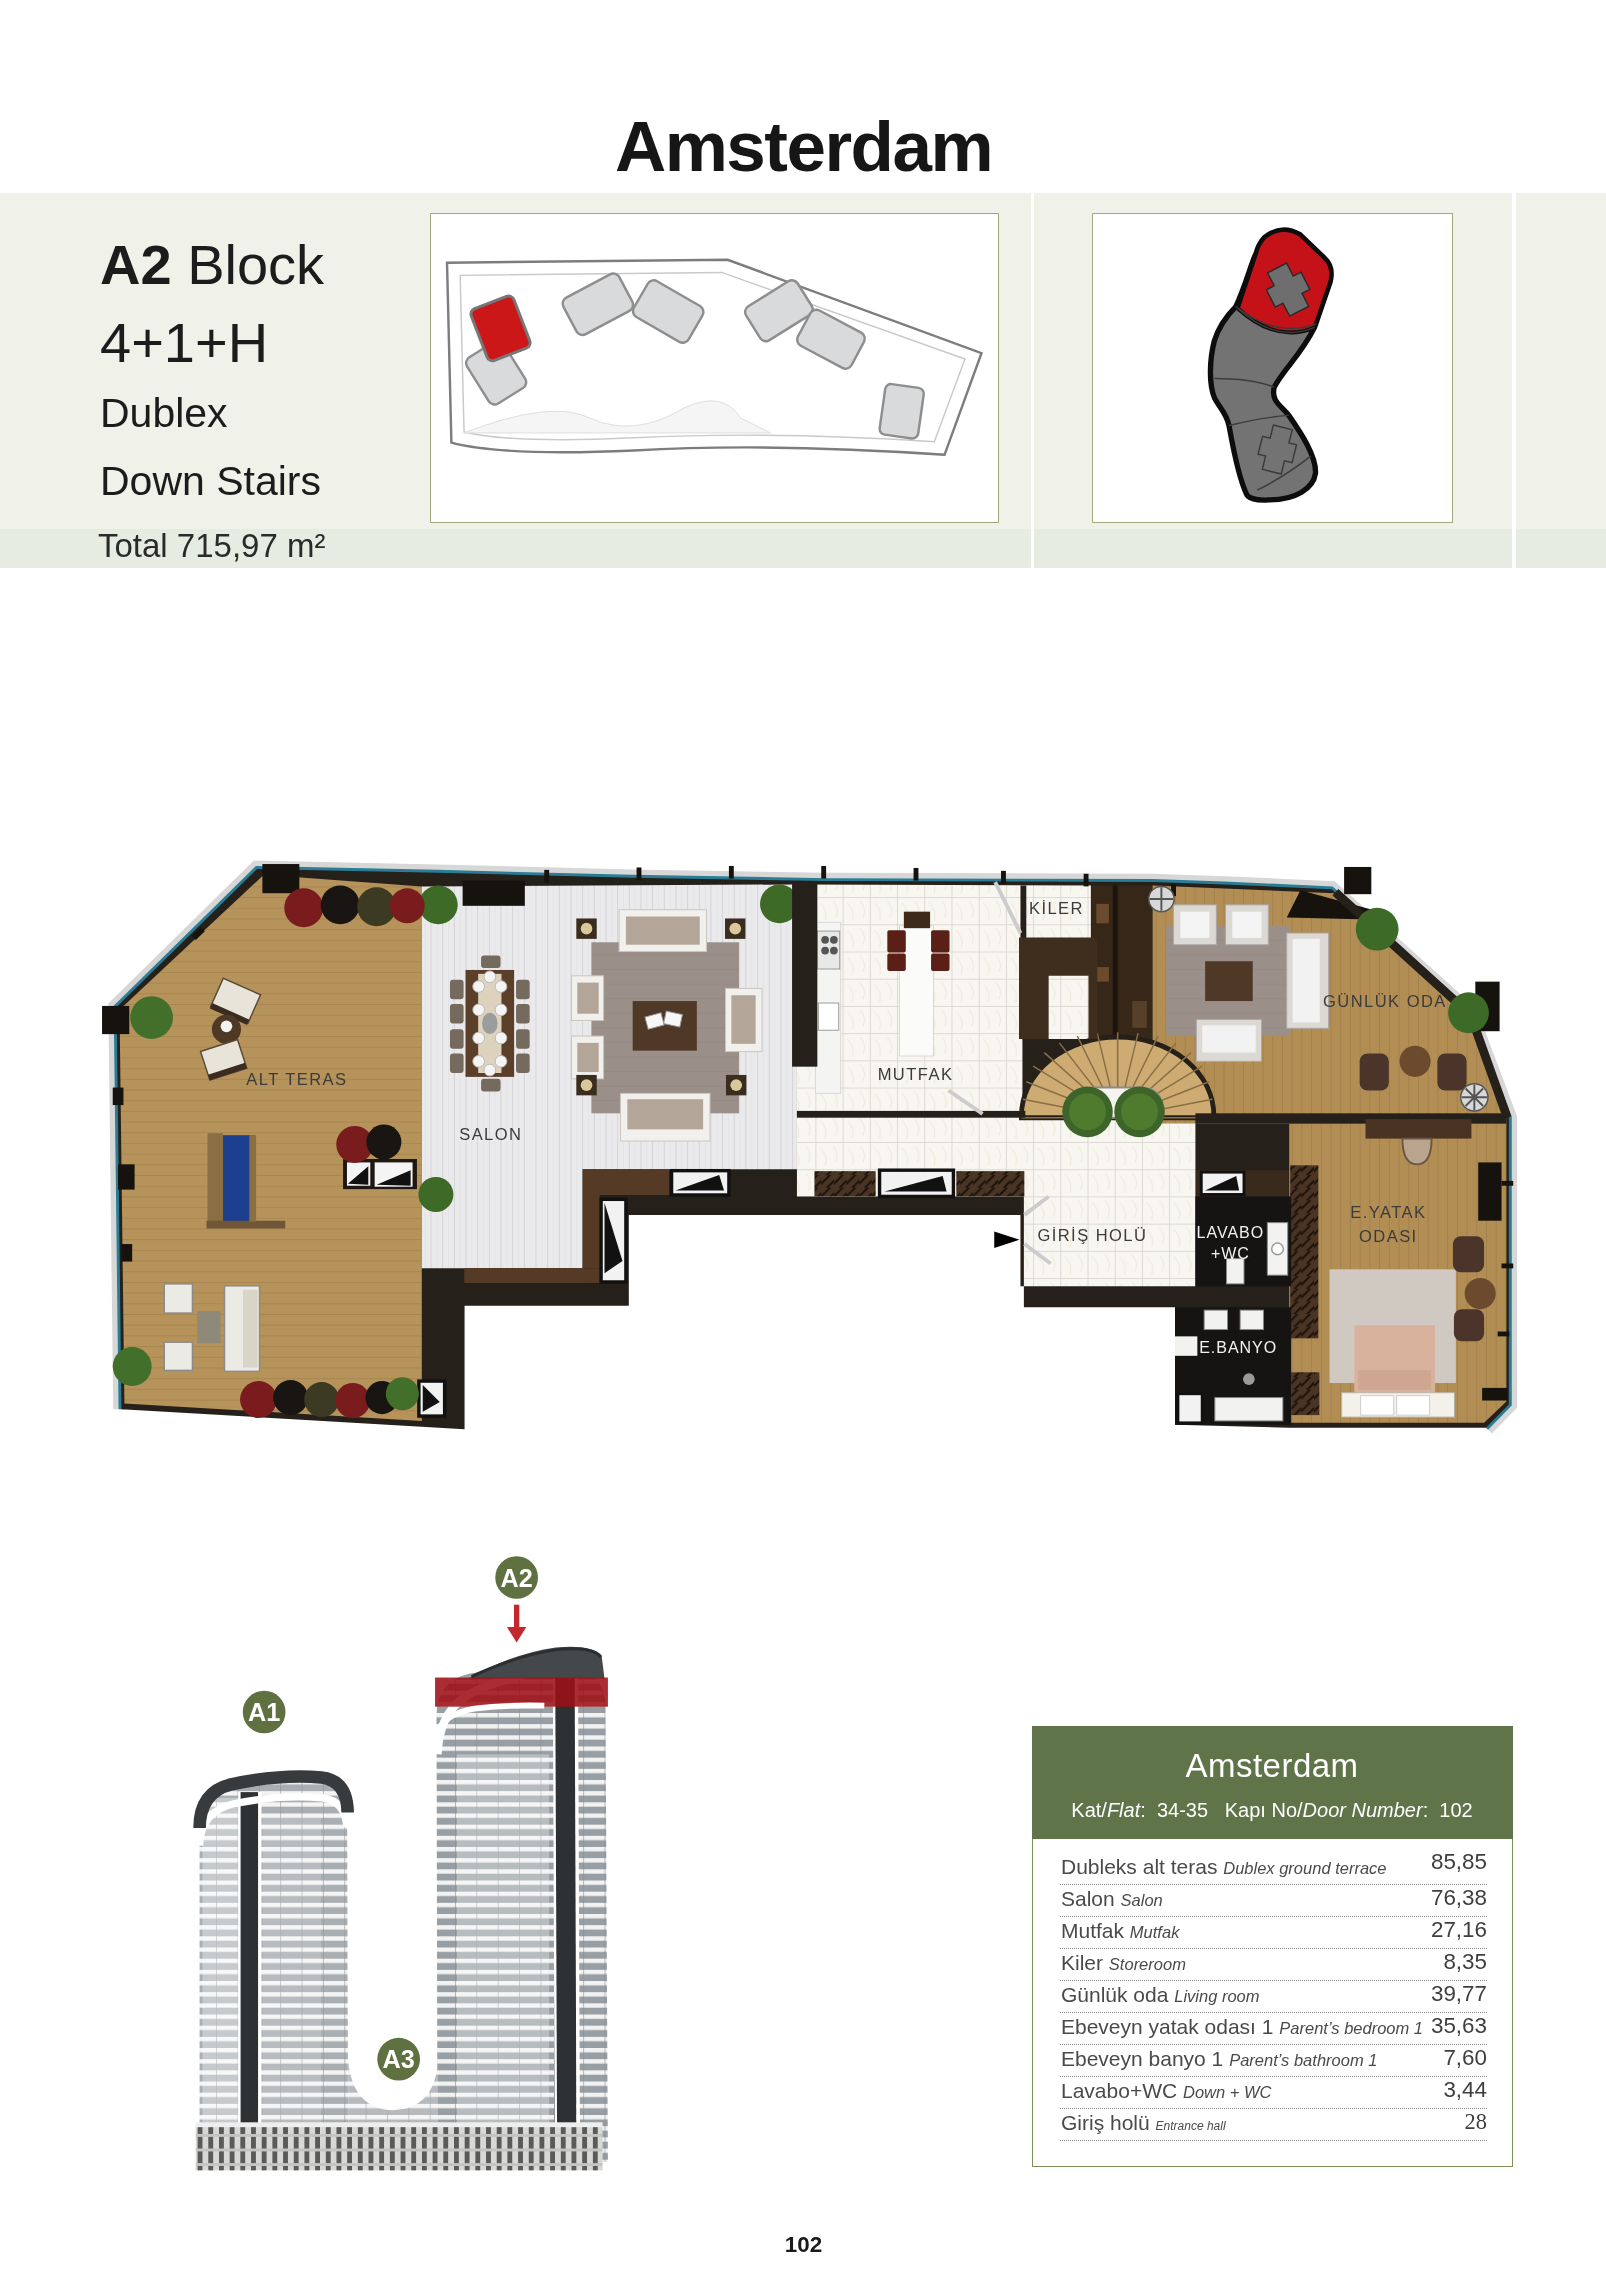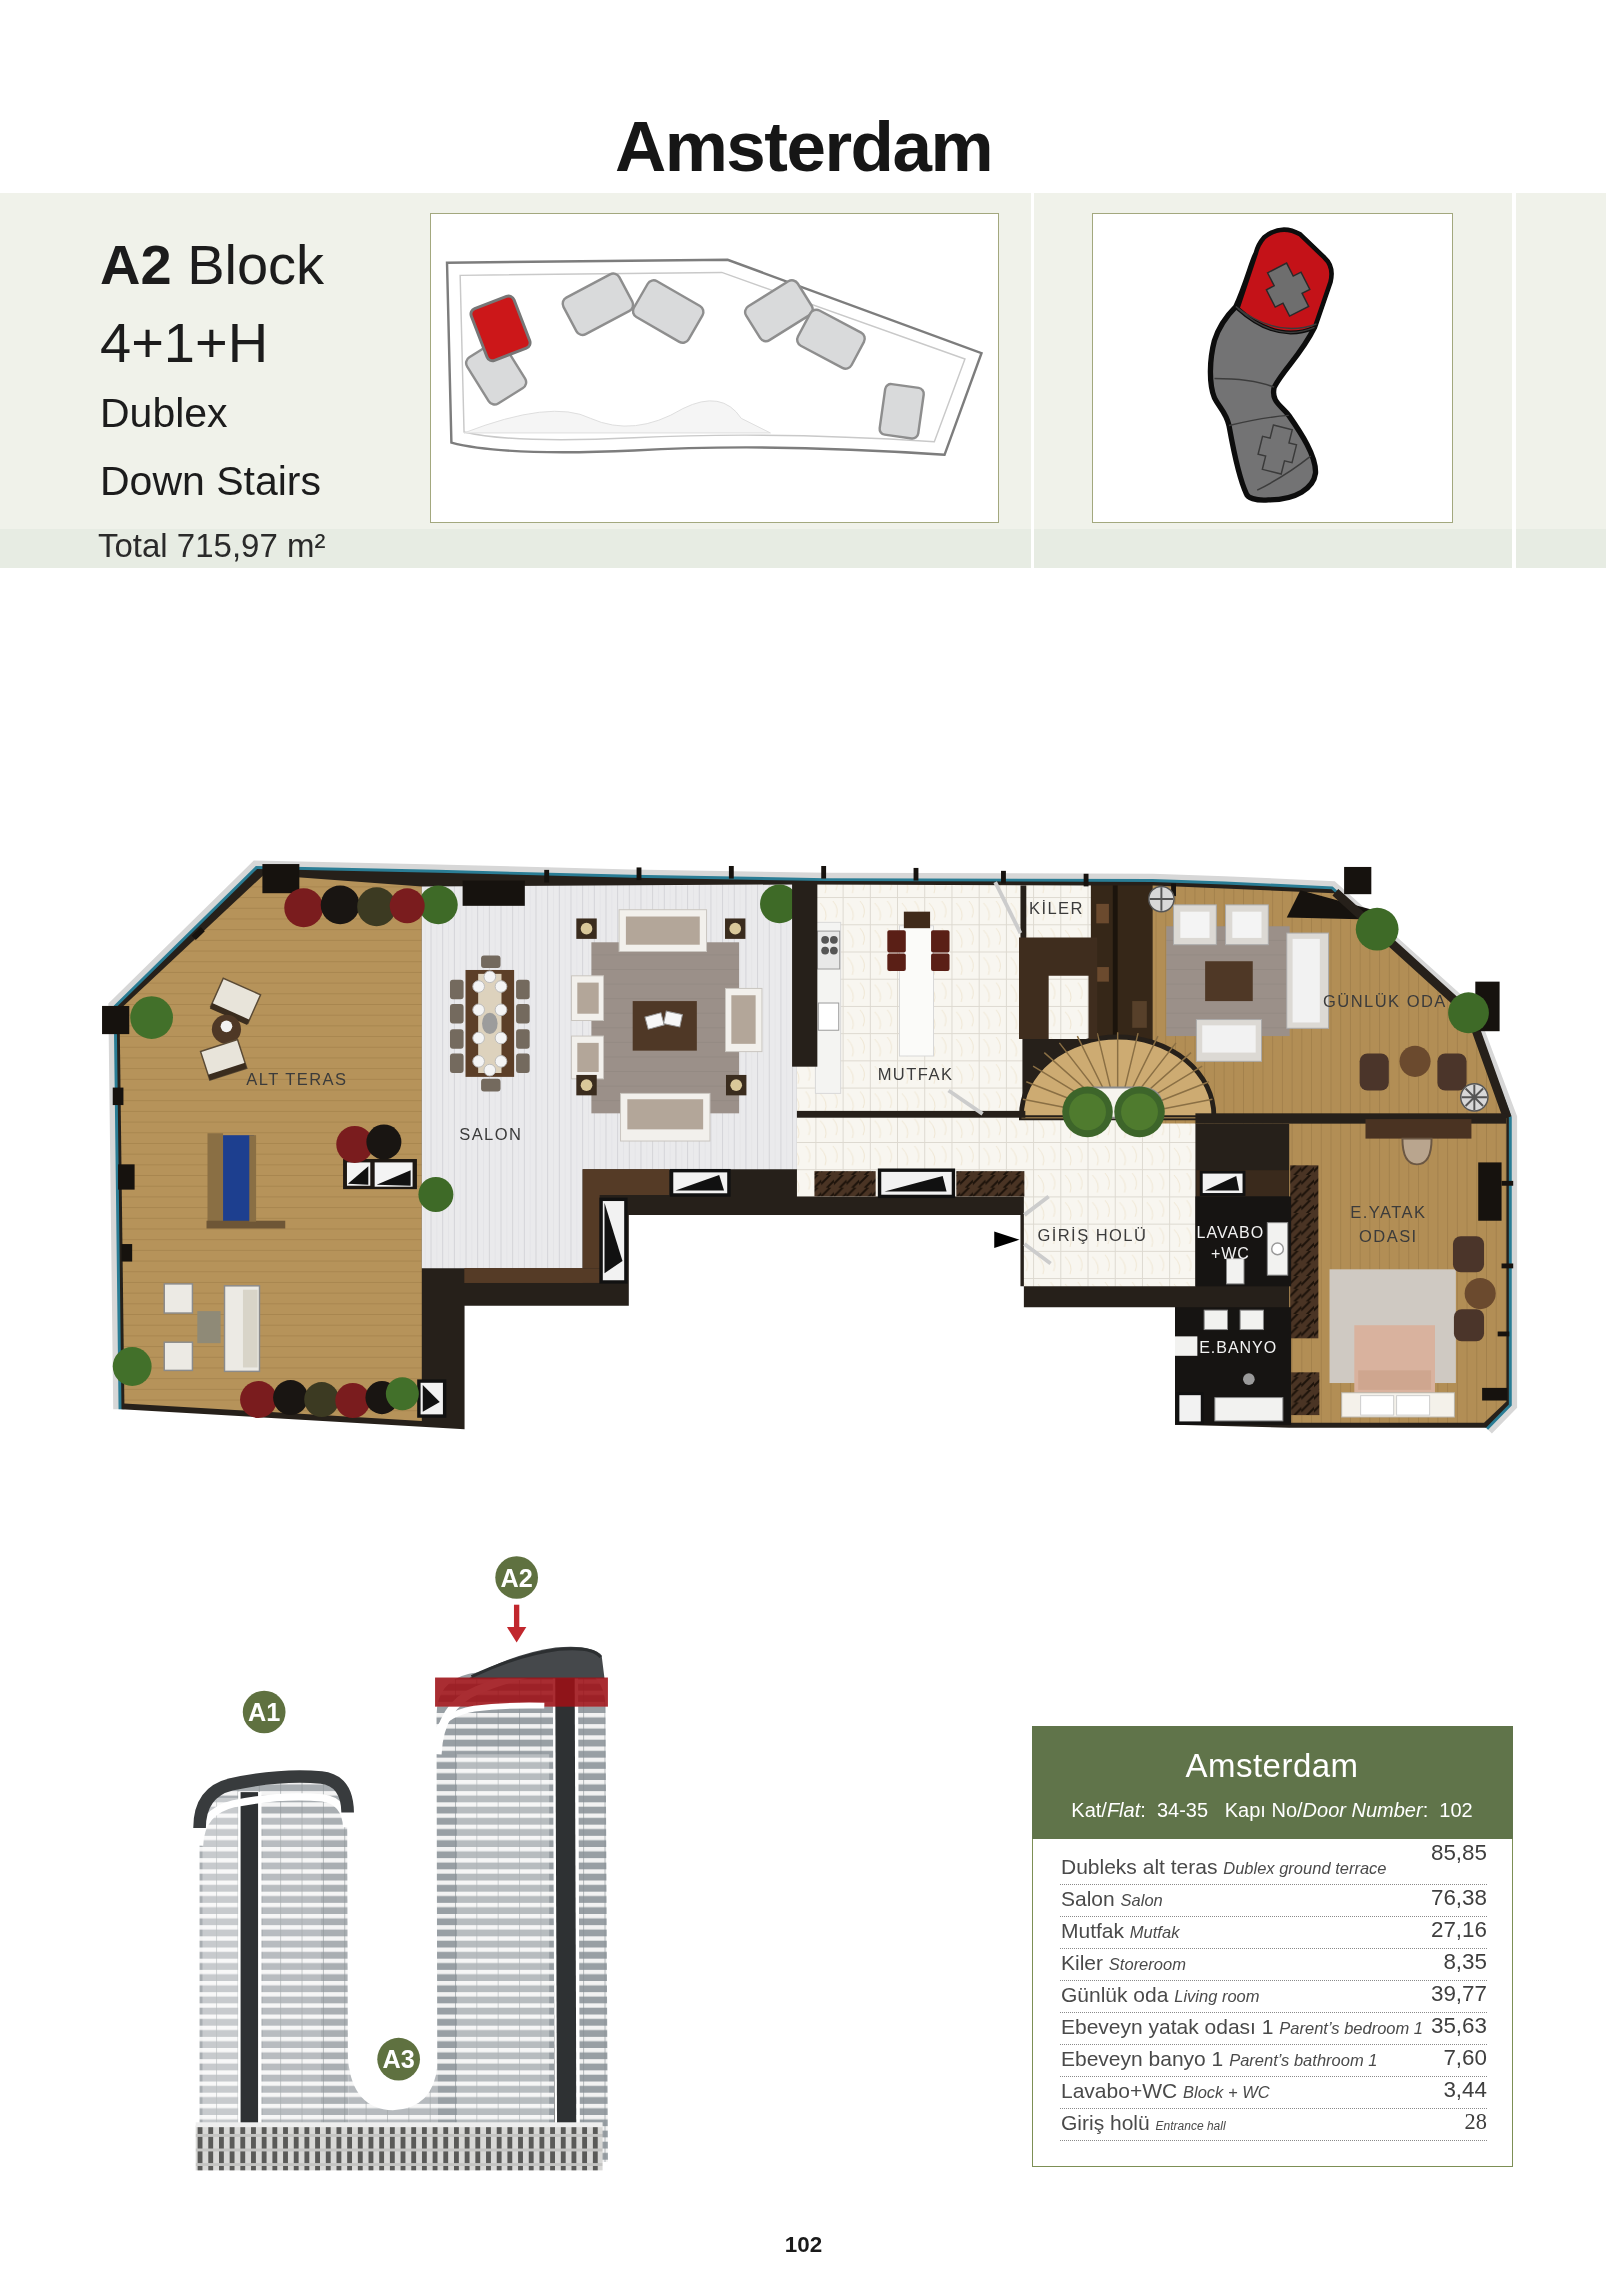--- a/index.html
+++ b/index.html
@@ -506,21 +506,21 @@
 <div class="abs" style="left:1032px;top:1726px;width:481px;height:441px;border:1.5px solid #7d8f55;box-sizing:border-box;background:#ffffff;">
 
   <div style="position:absolute;left:-1.5px;top:-1.5px;width:481px;height:113px;background:#60744a;color:#ffffff;">
     <div style="text-align:center;font-size:33px;margin-top:21.4px;letter-spacing:0.5px;">Amsterdam</div>
     <div style="text-align:center;font-size:20px;margin-top:14.6px;">Kat/<i>Flat</i>:&nbsp; 34-35&nbsp;&nbsp; Kapı No/<i>Door Number</i>:&nbsp; 102</div>
   </div>
 
   <div style="position:absolute;left:27px;top:126px;width:427px;">
     <div style="height:31px;border-bottom:1.5px dotted #8a8a8a;position:relative;">
       <span style="position:absolute;left:1px;bottom:4.9px;font-size:21px;color:#4a4a4a;">Dubleks alt teras <i style="font-size:16.5px;">Dublex ground terrace</i></span>
-      <span style="position:absolute;right:0;bottom:18px;font-size:22.4px;color:#3f3f3f;">85,85</span>
+      <span style="position:absolute;right:0;bottom:9px;font-size:22.4px;color:#3f3f3f;">85,85</span>
     </div>
     <div style="height:31px;border-bottom:1.5px dotted #8a8a8a;position:relative;">
       <span style="position:absolute;left:1px;bottom:4.9px;font-size:21px;color:#4a4a4a;">Salon <i style="font-size:16.5px;">Salon</i></span>
       <span style="position:absolute;right:0;bottom:4.9px;font-size:22.4px;color:#3f3f3f;">76,38</span>
     </div>
     <div style="height:31px;border-bottom:1.5px dotted #8a8a8a;position:relative;">
       <span style="position:absolute;left:1px;bottom:4.9px;font-size:21px;color:#4a4a4a;">Mutfak <i style="font-size:16.5px;">Mutfak</i></span>
       <span style="position:absolute;right:0;bottom:4.9px;font-size:22.4px;color:#3f3f3f;">27,16</span>
     </div>
     <div style="height:31px;border-bottom:1.5px dotted #8a8a8a;position:relative;">
@@ -533,21 +533,21 @@
     </div>
     <div style="height:31px;border-bottom:1.5px dotted #8a8a8a;position:relative;">
       <span style="position:absolute;left:1px;bottom:4.9px;font-size:21px;color:#4a4a4a;">Ebeveyn yatak odası 1 <i style="font-size:16.5px;">Parent’s bedroom 1</i></span>
       <span style="position:absolute;right:0;bottom:4.9px;font-size:22.4px;color:#3f3f3f;">35,63</span>
     </div>
     <div style="height:31px;border-bottom:1.5px dotted #8a8a8a;position:relative;">
       <span style="position:absolute;left:1px;bottom:4.9px;font-size:21px;color:#4a4a4a;">Ebeveyn banyo 1 <i style="font-size:16.5px;">Parent’s bathroom 1</i></span>
       <span style="position:absolute;right:0;bottom:4.9px;font-size:22.4px;color:#3f3f3f;">7,60</span>
     </div>
     <div style="height:31px;border-bottom:1.5px dotted #8a8a8a;position:relative;">
-      <span style="position:absolute;left:1px;bottom:4.9px;font-size:21px;color:#4a4a4a;">Lavabo+WC <i style="font-size:16.5px;">Block + WC</i></span>
+      <span style="position:absolute;left:1px;bottom:4.9px;font-size:21px;color:#4a4a4a;">Lavabo+WC <i style="font-size:16.5px;">Down + WC</i></span>
       <span style="position:absolute;right:0;bottom:4.9px;font-size:22.4px;color:#3f3f3f;">3,44</span>
     </div>
     <div style="height:31px;border-bottom:1.5px dotted #8a8a8a;position:relative;">
       <span style="position:absolute;left:1px;bottom:4.9px;font-size:21px;color:#4a4a4a;">Giriş holü <i style="font-size:12px;font-style:italic;">Entrance hall</i></span>
       <span style="position:absolute;right:0;bottom:4.9px;font-size:22.4px;color:#3f3f3f;font-family:Liberation Serif, serif;">28</span>
     </div>
   </div>
 </div>
 
 <div class="abs" style="left:0;top:2232px;width:1607px;text-align:center;font-size:22.4px;font-weight:bold;color:#1a1a1a;">102</div>

